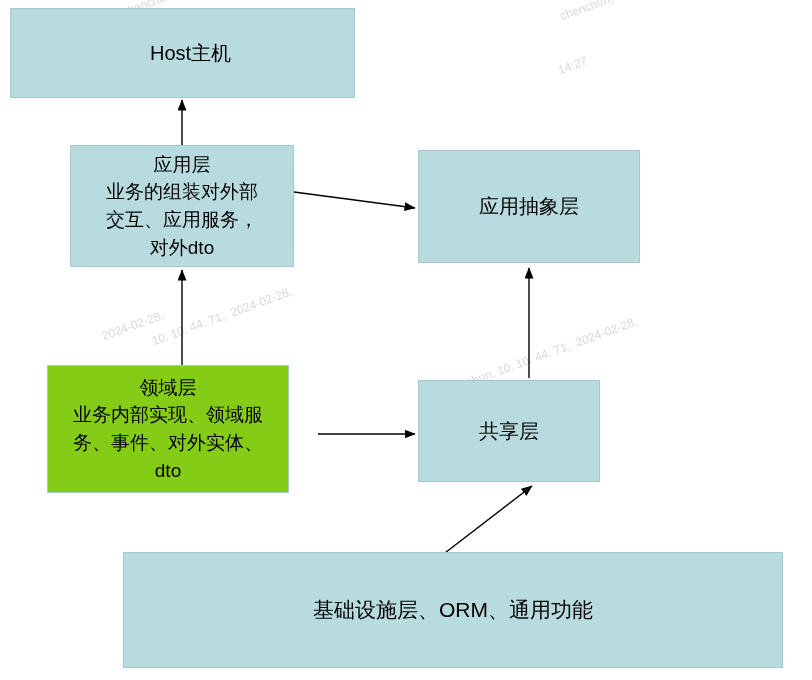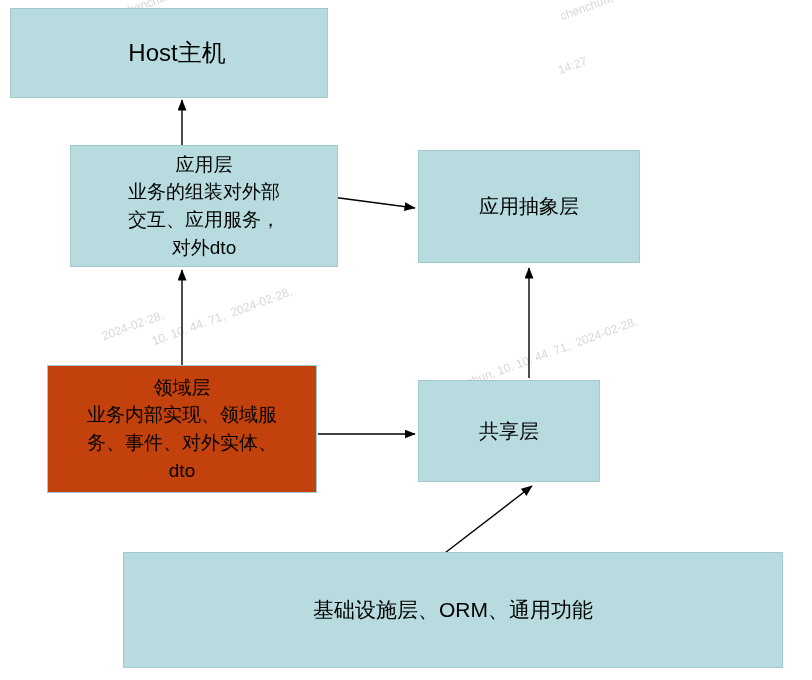--- a/index.html
+++ b/index.html
@@ -81,27 +81,27 @@
         <path d="M 182 145 L 182 100" stroke="#000000" stroke-width="1.4" fill="none" marker-end="url(#arrowhead)"></path>
         <path d="M 182 365 L 182 270" stroke="#000000" stroke-width="1.4" fill="none" marker-end="url(#arrowhead)"></path>
         <path d="M 294 192 L 415 208" stroke="#000000" stroke-width="1.4" fill="none" marker-end="url(#arrowhead)"></path>
         <path d="M 318 434 L 415 434" stroke="#000000" stroke-width="1.4" fill="none" marker-end="url(#arrowhead)"></path>
         <path d="M 529 378 L 529 268" stroke="#000000" stroke-width="1.4" fill="none" marker-end="url(#arrowhead)"></path>
         <path d="M 441 556 L 532 486" stroke="#000000" stroke-width="1.4" fill="none" marker-end="url(#arrowhead)"></path>
       </g>
   </svg>
 
   <div id="node-layer">
-      <div class="node" style="left: 10px; top: 8px; width: 318px; height: 90px; background: rgb(183, 219, 223); border-color: rgb(162, 201, 205); font-size: 24px; padding-left: 16px;"><span class="node-text">Host主机</span></div>
-      <div class="node" style="left: 70px; top: 145px; width: 268px; height: 122px; background: rgb(183, 219, 223); border-color: rgb(162, 201, 205); font-size: 19px;"><span class="node-text">应用层
+      <div class="node" style="left: 10px; top: 8px; width: 345px; height: 90px; background: rgb(183, 219, 223); border-color: rgb(162, 201, 205); font-size: 20px; padding-left: 16px;"><span class="node-text">Host主机</span></div>
+      <div class="node" style="left: 70px; top: 145px; width: 224px; height: 122px; background: rgb(183, 219, 223); border-color: rgb(162, 201, 205); font-size: 19px;"><span class="node-text">应用层
 业务的组装对外部
 交互、应用服务，
 对外dto</span></div>
       <div class="node" style="left: 418px; top: 150px; width: 222px; height: 113px; background: rgb(183, 219, 223); border-color: rgb(162, 201, 205); font-size: 20px;"><span class="node-text">应用抽象层</span></div>
-      <div class="node" style="left: 47px; top: 365px; width: 270px; height: 128px; background: #c2410c; border-color: rgb(162, 201, 205); font-size: 19px;"><span class="node-text">领域层
+      <div class="node" style="left: 47px; top: 365px; width: 242px; height: 128px; background: #84cc16; border-color: rgb(162, 201, 205); font-size: 19px;"><span class="node-text">领域层
 业务内部实现、领域服
 务、事件、对外实体、
 dto</span></div>
       <div class="node" style="left: 418px; top: 380px; width: 182px; height: 102px; background: rgb(183, 219, 223); border-color: rgb(162, 201, 205); font-size: 20px;"><span class="node-text">共享层</span></div>
       <div class="node" style="left: 75px; top: 552px; width: 660px; height: 116px; background: rgb(183, 219, 223); border-color: rgb(162, 201, 205); font-size: 21px; margin-left: 48px;"><span class="node-text">基础设施层、ORM、通用功能</span></div>
     </div>
 
 </div>
 
 </body></html>

